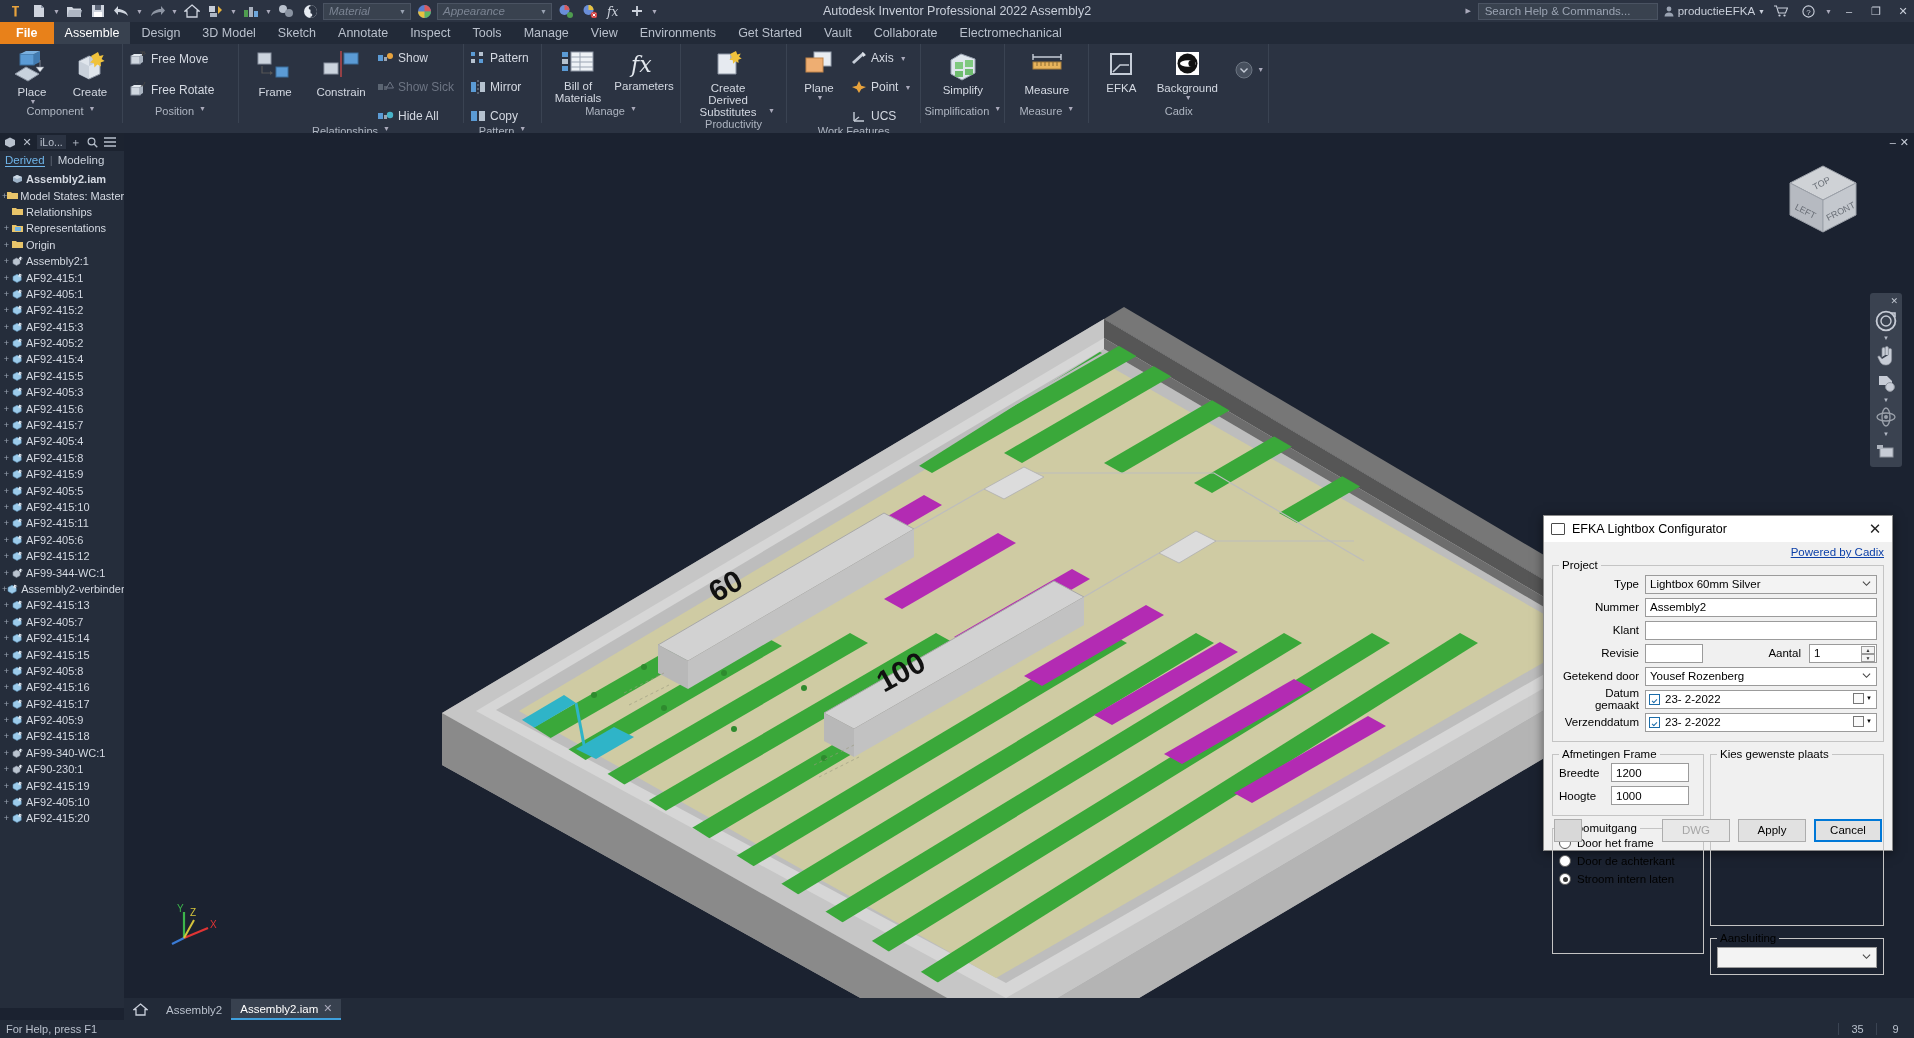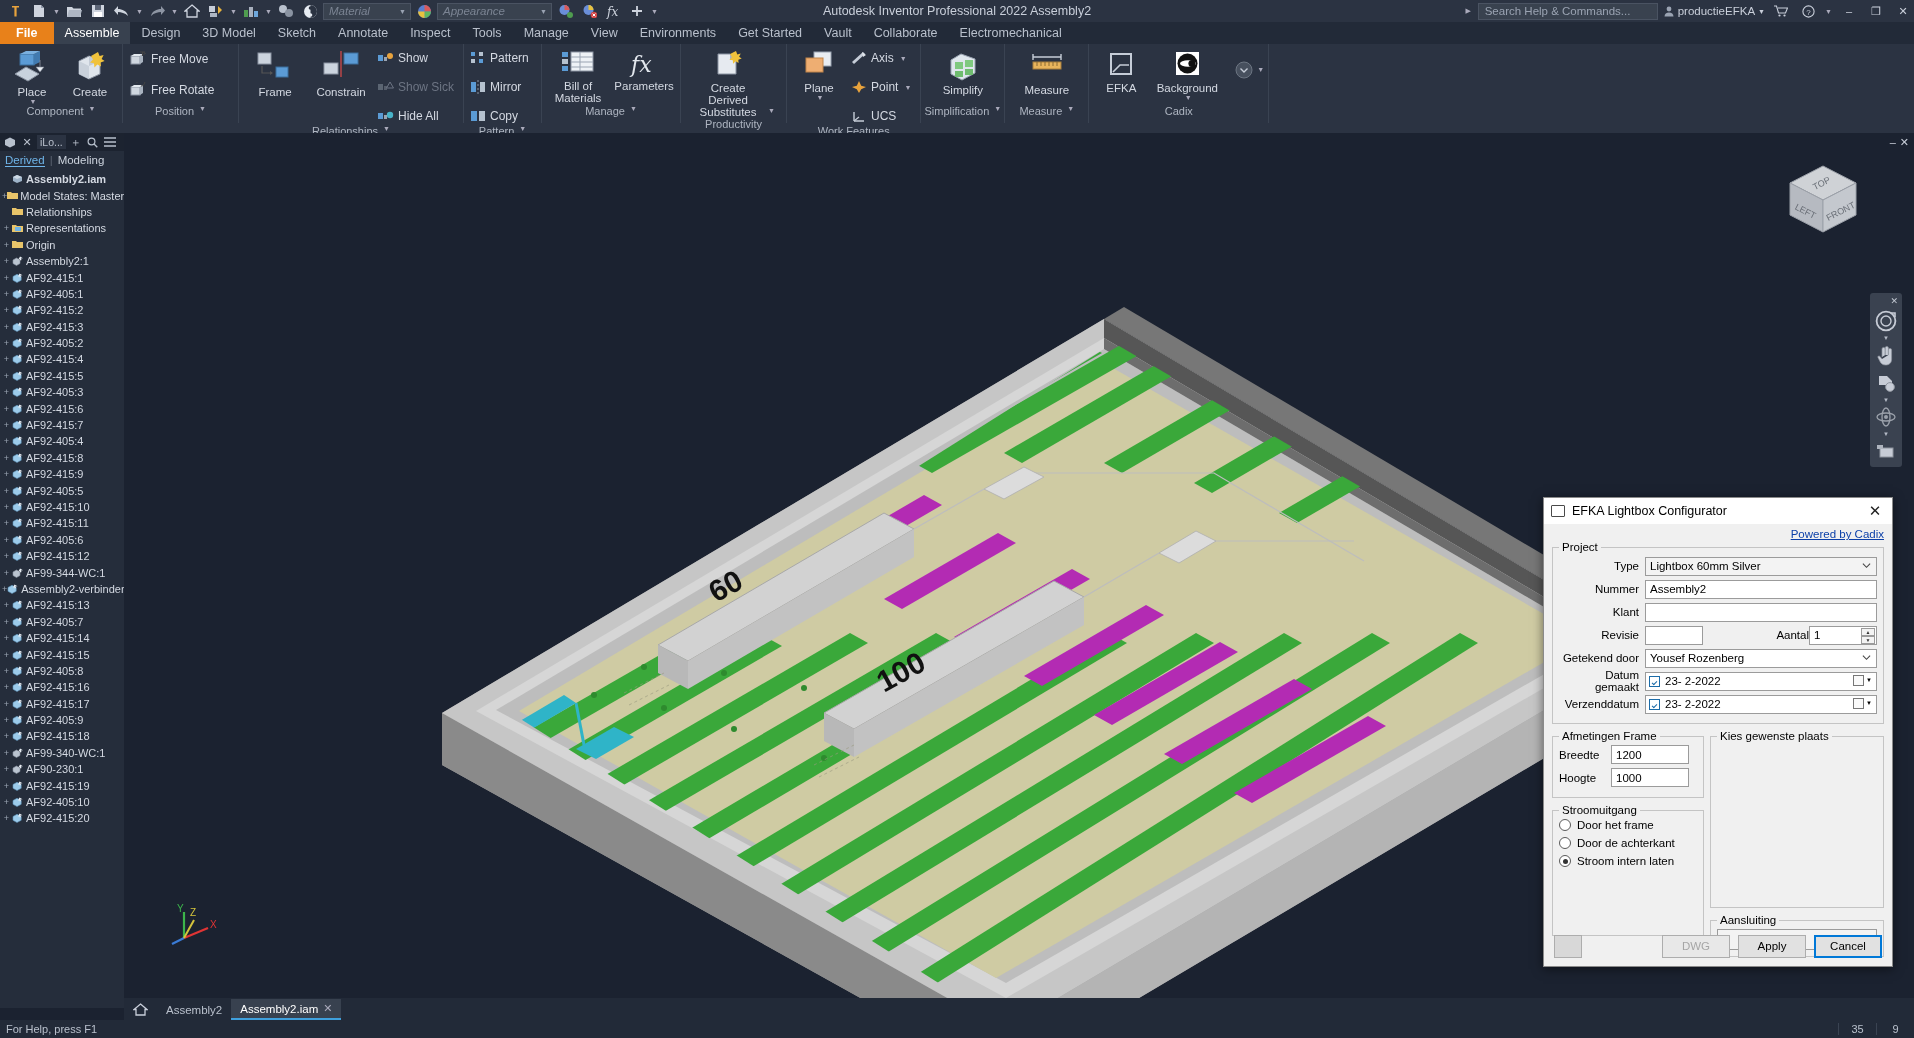--- a/index.html
+++ b/index.html
@@ -87,21 +87,21 @@
   #navbar { position:absolute; right:12px; top:160px; width:32px;
      background:#3a4250; border-radius:3px; padding:3px 0; display:flex;
      flex-direction:column; align-items:center; gap:2px; }
   #navbar .nb { width:28px; height:26px; display:flex; align-items:center;
      justify-content:center; cursor:pointer; }
   #navbar .nbx { font-size:9px; color:#c2c8d2; align-self:flex-end; padding-right:4px; cursor:pointer;}
   #navbar .nbc { font-size:6px; color:#b4bac6; line-height:4px; }
   #triad { position:absolute; left:40px; bottom:60px; width:60px; height:50px;}
 
   
-  #dialog { position:absolute; left:1543px; top:497px; width:350px; height:470px;
+  #dialog { position:absolute; left:1543px; top:515px; width:350px; height:336px;
      background:#f0f0f0; border:1px solid #8a8a8a;
      box-shadow:0 2px 10px rgba(0,0,0,.5); color:#000;
      font-family:"Liberation Sans", sans-serif; font-size:11.5px; }
   #dlg-title { height:26px; background:#fff; display:flex; align-items:center;
      padding:0 4px 0 7px; }
   #dlg-title .dti { width:14px; height:12px; border:1.5px solid #4a4a4a; margin-right:7px;
      border-radius:1px;}
   #dlg-title .dtt { flex:1; font-size:12.5px; color:#000; }
   #dlg-close { width:26px; height:22px; display:flex; align-items:center;
      justify-content:center; font-size:15px; color:#222; cursor:pointer; }
@@ -1314,21 +1314,21 @@
 
       <div class="frow">
         <div class="flab">Klant</div>
         <div class="finp"></div>
       </div>
 
       <div class="frow">
         <div class="flab">Revisie</div>
         <div class="finp" style="flex:0 0 58px;"></div>
         <div style="flex:1;"></div>
-        <div style="padding-right:0; font-size:11.5px;">Aantal</div>
+        <div style="padding-right:8px; font-size:11.5px;">Aantal</div>
         <div class="finp" style="flex:0 0 68px; position:relative;">
           <span>1</span>
           <span class="spin">
               <div>▲</div>
               <div>▼</div>
             </span>
         </div>
       </div>
 
       <div class="frow">

